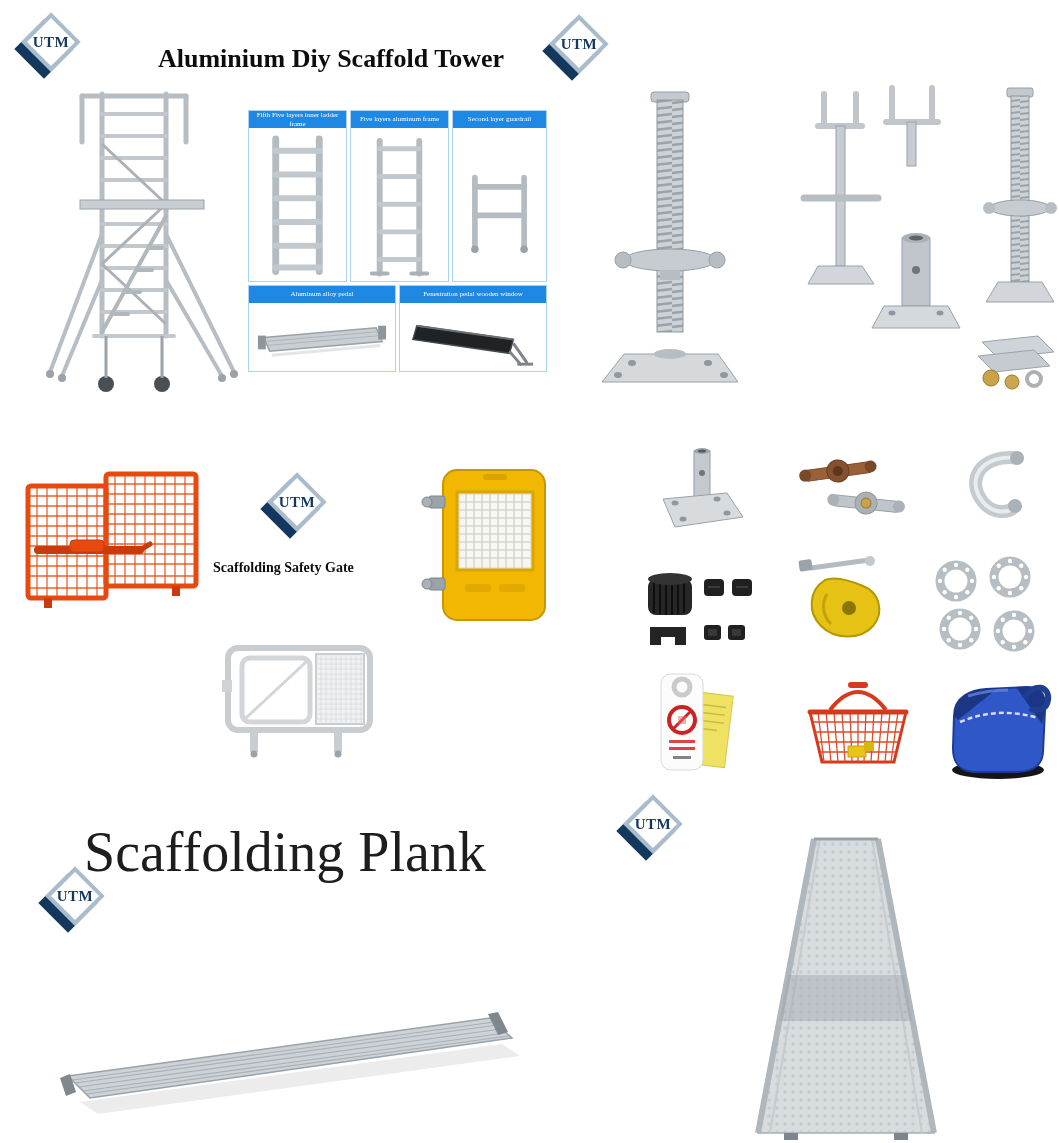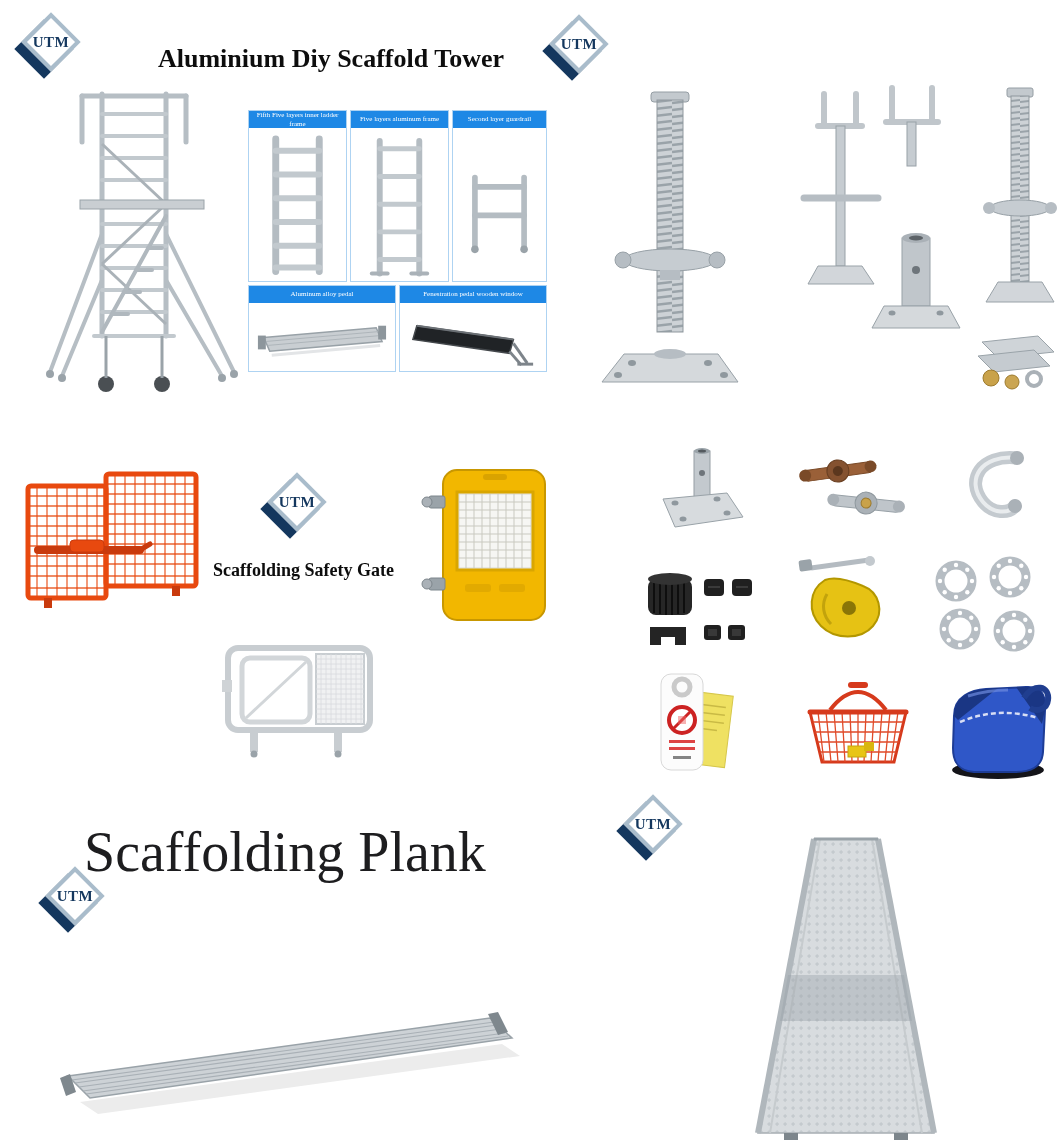--- a/index.html
+++ b/index.html
@@ -15,21 +15,21 @@
            font-size:15px;font-weight:700;color:#14375e;letter-spacing:.5px;}
   .logo1{left:16px;top:14px}
   .logo2{left:544px;top:16px}
   .logo3{left:262px;top:474px}
   .logo4{left:40px;top:868px}
   .logo5{left:618px;top:796px}
 
   
   .t1{position:absolute;left:158px;top:44px;font-size:26px;font-weight:700;color:#0d0d0d;}
   .t2{position:absolute;left:646px;top:44px;font-size:26px;font-weight:700;color:#0d0d0d;}
-  .t3{position:absolute;left:213px;top:560px;font-size:18px;font-weight:700;color:#0d0d0d;}
+  .t3{position:absolute;left:213px;top:560px;font-size:14px;font-weight:700;color:#0d0d0d;}
   .t4{position:absolute;left:84px;top:800px;font-size:56px;font-weight:400;color:#1d1d1f;margin-top:20px;}
 
   
   .ph{position:absolute;}
   .ph svg{width:100%;height:100%;display:block;}
   .tower{left:36px;top:84px;width:212px;height:314px}
   .jack-main{left:594px;top:84px;width:152px;height:312px}
   .jack-group{left:786px;top:80px;width:273px;height:316px}
   .gate-orange{left:22px;top:466px;width:182px;height:168px}
   .gate-yellow{left:413px;top:466px;width:137px;height:162px}

